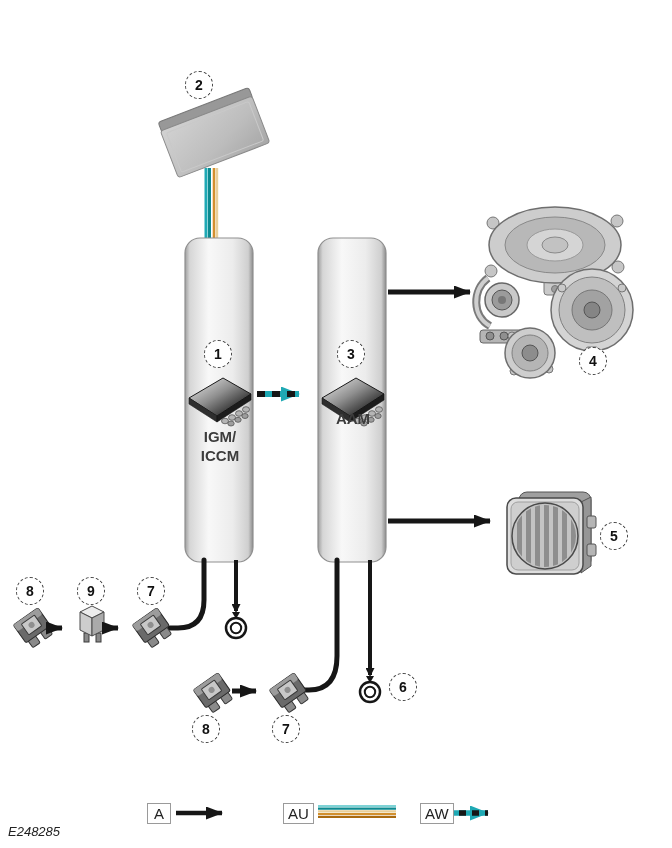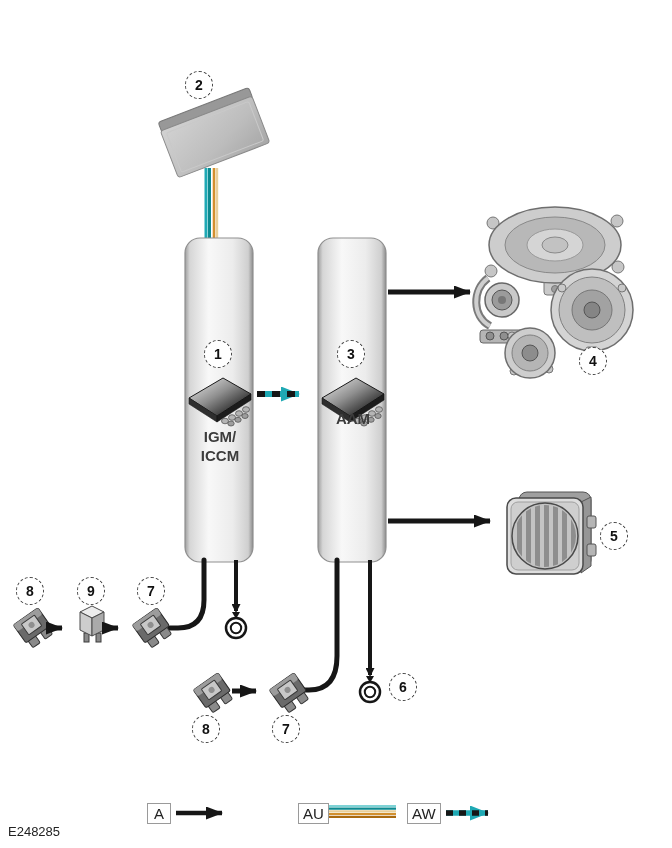--- a/index.html
+++ b/index.html
@@ -6,21 +6,21 @@
   .stage{position:relative;width:672px;height:848px;background:#ffffff;overflow:hidden;
          font-family:"Liberation Sans", sans-serif;}
   .layer{position:absolute;left:0;top:0;}
   .callout{position:absolute;width:28px;height:28px;border:1px dashed #444;border-radius:50%;
            background:#fff;display:flex;align-items:center;justify-content:center;
            font-size:14px;font-weight:bold;color:#111;box-sizing:border-box;}
   .mod-label{position:absolute;width:70px;text-align:center;font-weight:bold;
              font-size:15px;color:#3c3c3c;line-height:19px;}
   .legend-box{position:absolute;border:1px solid #9a9a9a;background:#fff;color:#222;
               font-size:15px;line-height:1;padding:2px 4px;min-width:14px;text-align:center;}
-  .figure-code{position:absolute;left:8px;top:824px;font-size:13px;color:#222;}
+  .figure-code{position:absolute;left:8px;top:824px;font-size:13px;color:#222;font-style:italic;}
 </style>
 </head>
 <body>
 
 <div class="stage">
 
 <svg class="layer" width="672" height="848" viewBox="0 0 672 848">
   <defs>
     <linearGradient id="modGrad" x1="0" y1="0" x2="1" y2="0">
       <stop offset="0" stop-color="#9e9e9e"></stop>
@@ -221,18 +221,18 @@
 <div class="callout" style="left:272px;top:715px">7</div>
 <div class="callout" style="left:192px;top:715px">8</div>
 
 <div class="mod-label" style="left:185px;top:427px">
   <div>IGM/</div>
   <div>ICCM</div>
 </div>
 <div class="mod-label" style="left:318px;top:409px">AAM</div>
 
 <div class="legend-box" style="left:147px;top:803px">A</div>
-<div class="legend-box" style="left:298px;top:803px">AU</div>
-<div class="legend-box" style="left:407px;top:803px">AW</div>
+<div class="legend-box" style="left:283px;top:803px">AU</div>
+<div class="legend-box" style="left:420px;top:803px">AW</div>
 
 <div class="figure-code">E248285</div>
 
 </div>
 
 </body></html>

